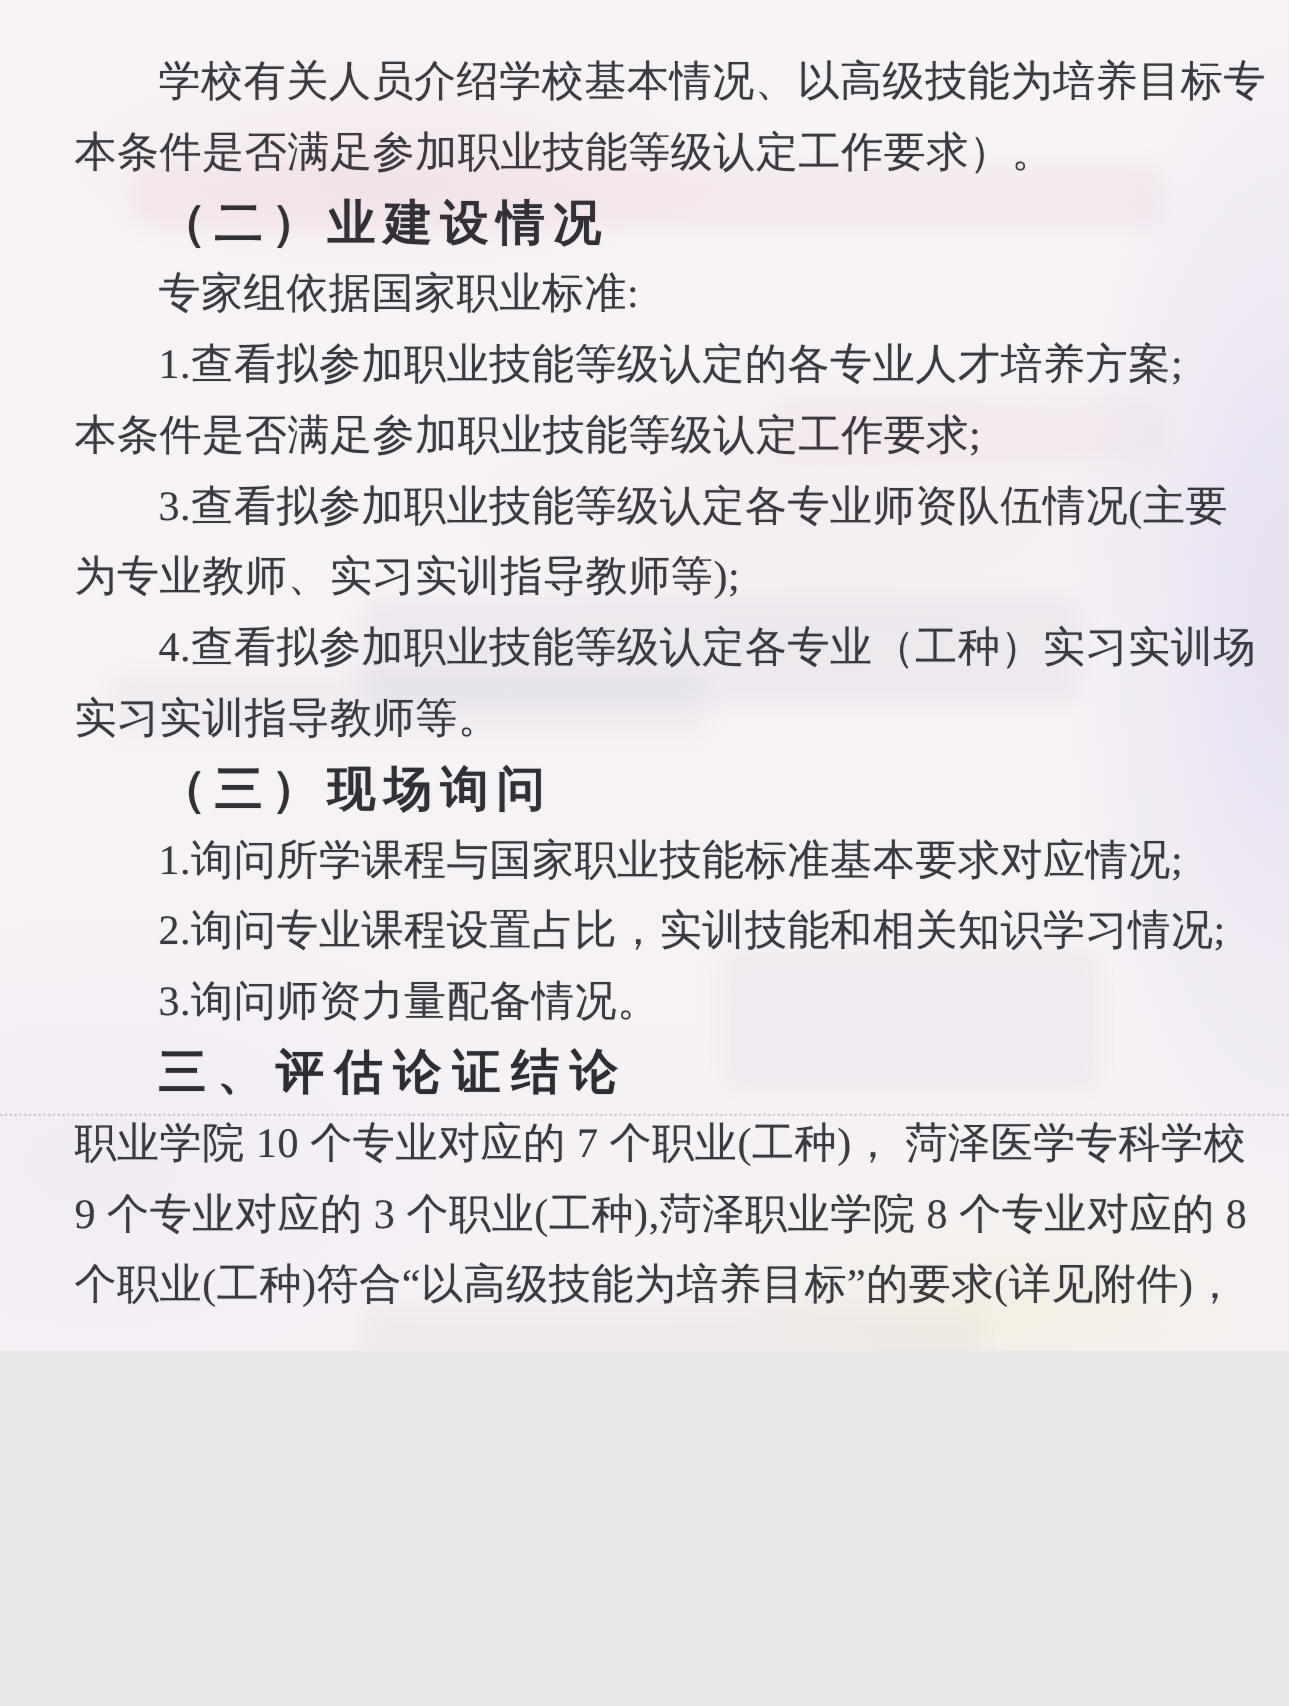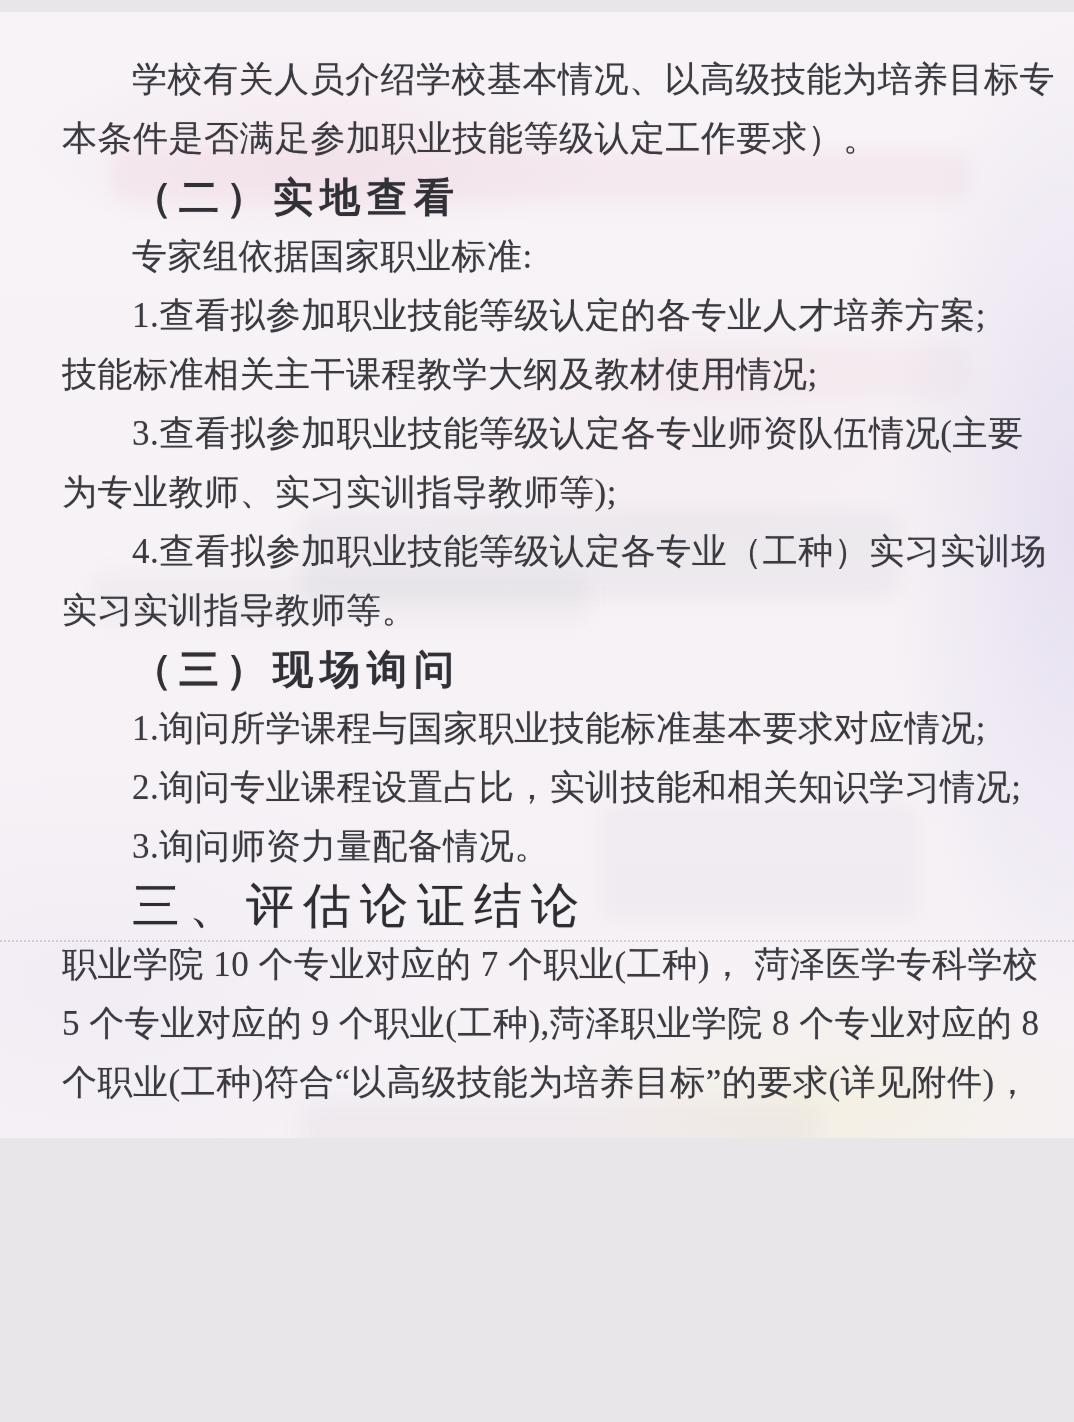--- a/index.html
+++ b/index.html
@@ -1,19 +1,19 @@
 <!DOCTYPE html>
 <html><head>
 <meta charset="utf-8">
 <style>
   html,body{margin:0;padding:0;background:#e9e6ea;}
   #page{
     position:relative;
     width:1074px;height:1126px;
-    margin:12px auto;
+    margin:0 auto;
     overflow:hidden;
     background:
       radial-gradient(ellipse 420px 140px at 30% 12%, rgba(235,180,200,0.16), transparent 70%),
       radial-gradient(ellipse 500px 200px at 65% 38%, rgba(230,190,210,0.10), transparent 70%),
       radial-gradient(ellipse 260px 700px at 100% 45%, rgba(203,193,233,0.38), transparent 72%),
       radial-gradient(ellipse 420px 170px at 78% 97%, rgba(242,238,196,0.34), transparent 70%),
       radial-gradient(ellipse 500px 300px at 8% 86%, rgba(226,216,240,0.18), transparent 70%),
       linear-gradient(#f7f3f6, #f5f1f5);
     font-family:"Liberation Serif", serif;
   }
@@ -45,51 +45,51 @@
     white-space:pre;
     text-shadow:0 0 1px rgba(58,58,64,0.35);
   }
   .line.indent{padding-left:70px;}
   .line.heading-kai{
     font-size:40px;font-weight:700;letter-spacing:7px;color:#303036;
     text-shadow:0 0 1px rgba(40,40,46,0.4);
   }
   .line.heading-hei{
     font-family:"Liberation Sans", sans-serif;
-    font-size:48px;font-weight:400;letter-spacing:9px;color:#2d2d33;
+    font-size:40px;font-weight:700;letter-spacing:9px;color:#2d2d33;
     text-shadow:0 0 1px rgba(40,40,46,0.45);
   }
 </style>
 </head>
 <body>
 
 <div id="page">
   <div class="artifact a1"></div>
   <div class="artifact a2"></div>
   <div class="artifact a3"></div>
   <div class="artifact a4"></div>
   <div class="artifact a5"></div>
   <div class="artifact a6"></div>
   <div class="dotted-artifact"></div>
 
   <div class="content" id="content">
       <div class="line body indent"><span>学校有关人员介绍学校基本情况、以高级技能为培养目标专</span></div>
       <div class="line body"><span>本条件是否满足参加职业技能等级认定工作要求）。</span></div>
-      <div class="line heading-kai indent"><span>（二）实地查看</span></div>
+      <div class="line heading-kai indent"><span>（二）业建设情况</span></div>
       <div class="line body indent"><span>专家组依据国家职业标准:</span></div>
       <div class="line body indent"><span>1.查看拟参加职业技能等级认定的各专业人才培养方案;</span></div>
-      <div class="line body"><span>技能标准相关主干课程教学大纲及教材使用情况;</span></div>
+      <div class="line body"><span>本条件是否满足参加职业技能等级认定工作要求;</span></div>
       <div class="line body indent"><span>3.查看拟参加职业技能等级认定各专业师资队伍情况(主要</span></div>
       <div class="line body"><span>为专业教师、实习实训指导教师等);</span></div>
       <div class="line body indent"><span>4.查看拟参加职业技能等级认定各专业（工种）实习实训场</span></div>
       <div class="line body"><span>实习实训指导教师等。</span></div>
       <div class="line heading-kai indent"><span>（三）现场询问</span></div>
       <div class="line body indent"><span>1.询问所学课程与国家职业技能标准基本要求对应情况;</span></div>
       <div class="line body indent"><span>2.询问专业课程设置占比，实训技能和相关知识学习情况;</span></div>
       <div class="line body indent"><span>3.询问师资力量配备情况。</span></div>
       <div class="line heading-hei indent"><span>三、评估论证结论</span></div>
       <div class="line body"><span>职业学院 10 个专业对应的 7 个职业(工种)， 菏泽医学专科学校</span></div>
-      <div class="line body"><span>5 个专业对应的 9 个职业(工种),菏泽职业学院 8 个专业对应的 8</span></div>
+      <div class="line body"><span>9 个专业对应的 3 个职业(工种),菏泽职业学院 8 个专业对应的 8</span></div>
       <div class="line body"><span>个职业(工种)符合“以高级技能为培养目标”的要求(详见附件)，</span></div>
     </div>
 
   <div class="bottom-line"></div>
 </div>
 
 </body></html>

